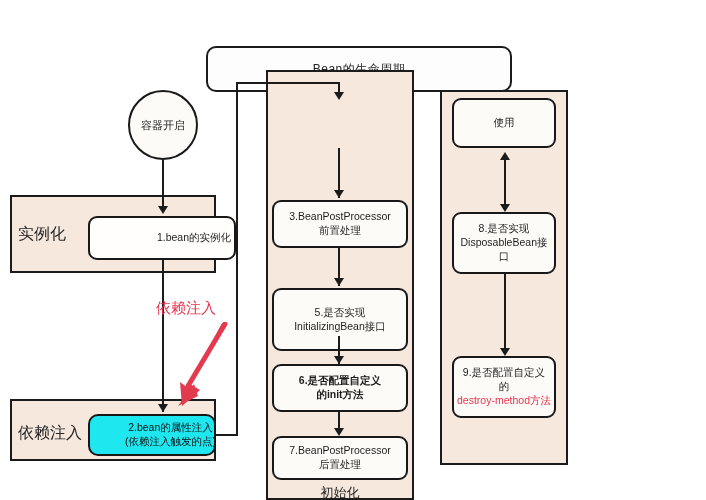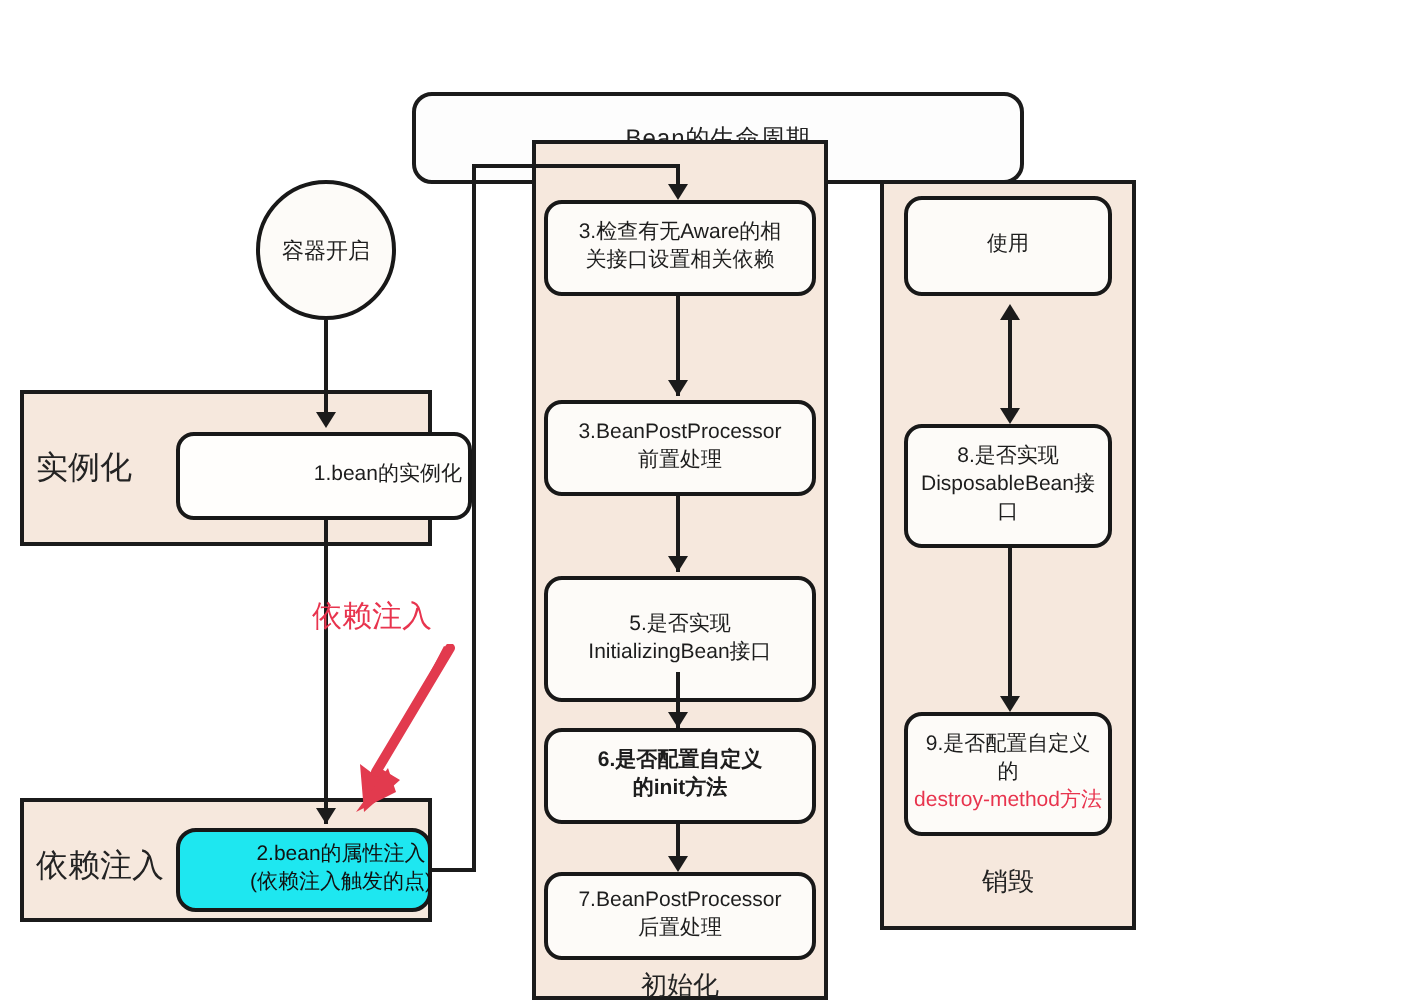--- a/index.html
+++ b/index.html
@@ -130,21 +130,20 @@
   <div class="abs stage-panel" style="left:10px; top:195px; width:206px; height:78px;"></div>
   <div class="panel-label" style="left:18px; top:224px;">实例化</div>
 
   <div class="abs stage-panel" style="left:10px; top:399px; width:206px; height:62px;"></div>
   <div class="panel-label" style="left:18px; top:423px;">依赖注入</div>
 
   <div class="abs stage-panel" style="left:266px; top:70px; width:148px; height:430px;"></div>
   <div class="stage-caption" style="left:266px; top:484px; width:148px;">初始化</div>
 
   <div class="abs stage-panel" style="left:440px; top:90px; width:128px; height:375px;"></div>
-  <div class="stage-caption" style="left:440px; top:432px; width:128px;">销毁</div>
 
   <div class="abs circle" style="left:128px; top:90px; width:70px; height:70px;">
     <span>容器开启</span>
   </div>
 
   <div class="abs vline" style="left:162px; top:160px; height:48px;"></div>
   <div class="abs arrow-down" style="left:158px; top:206px;"></div>
 
   <div class="abs node white" style="left:88px; top:216px; width:148px; height:44px;align-items:flex-end;">
     <span class="ln">1.bean的实例化</span>
@@ -157,24 +156,20 @@
     <span class="ln">2.bean的属性注入</span>
     <span class="ln">(依赖注入触发的点)</span>
   </div>
 
   <div class="abs hline" style="left:216px; top:434px; width:22px;"></div>
   <div class="abs vline" style="left:236px; top:82px; height:354px;"></div>
   <div class="abs hline" style="left:236px; top:82px; width:104px;"></div>
   <div class="abs vline" style="left:338px; top:82px; height:12px;"></div>
   <div class="abs arrow-down" style="left:334px; top:92px;"></div>
 
-  <div class="abs node" style="left:272px; top:100px; width:136px; height:48px;">
-    <span class="ln">3.检查有无Aware的相</span>
-    <span class="ln">关接口设置相关依赖</span>
-  </div>
 
   <div class="abs vline" style="left:338px; top:148px; height:50px;"></div>
   <div class="abs arrow-down" style="left:334px; top:190px;"></div>
 
   <div class="abs node" style="left:272px; top:200px; width:136px; height:48px;">
     <span class="ln">3.BeanPostProcessor</span>
     <span class="ln">前置处理</span>
   </div>
 
   <div class="abs vline" style="left:338px; top:248px; height:38px;"></div>

